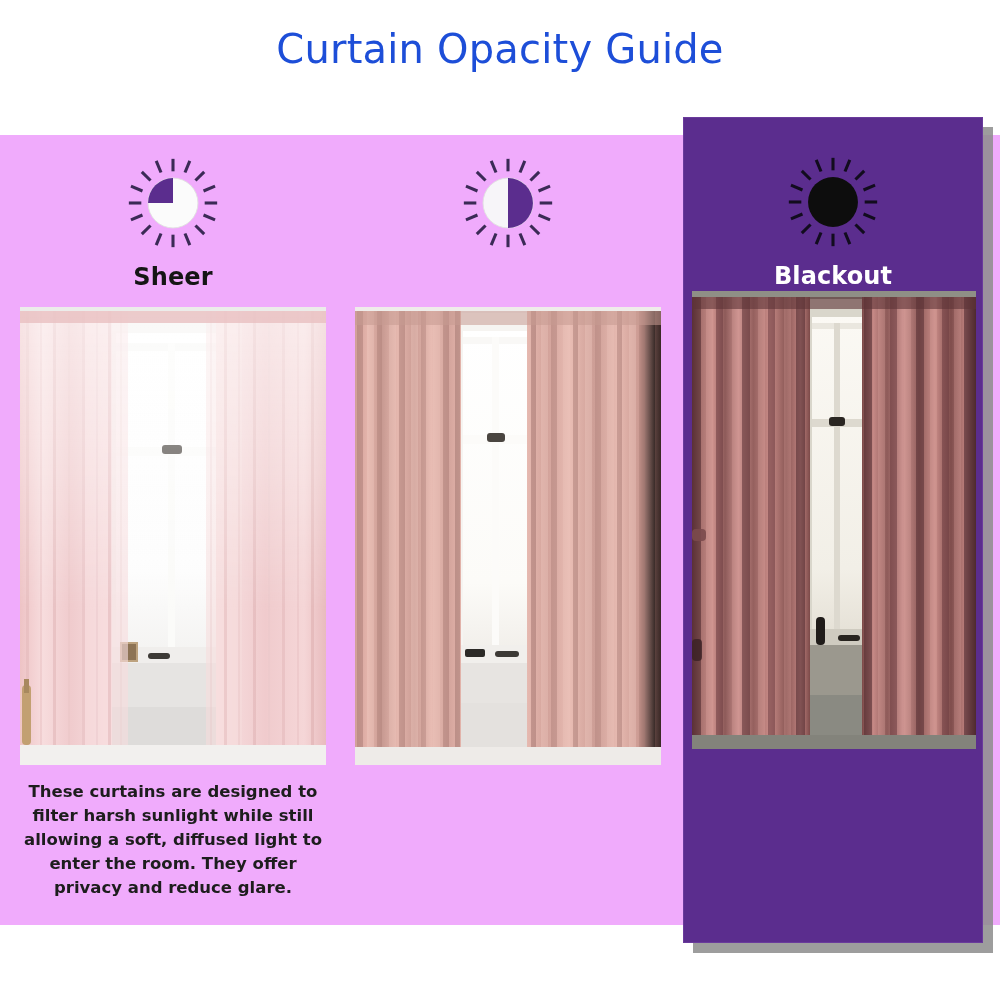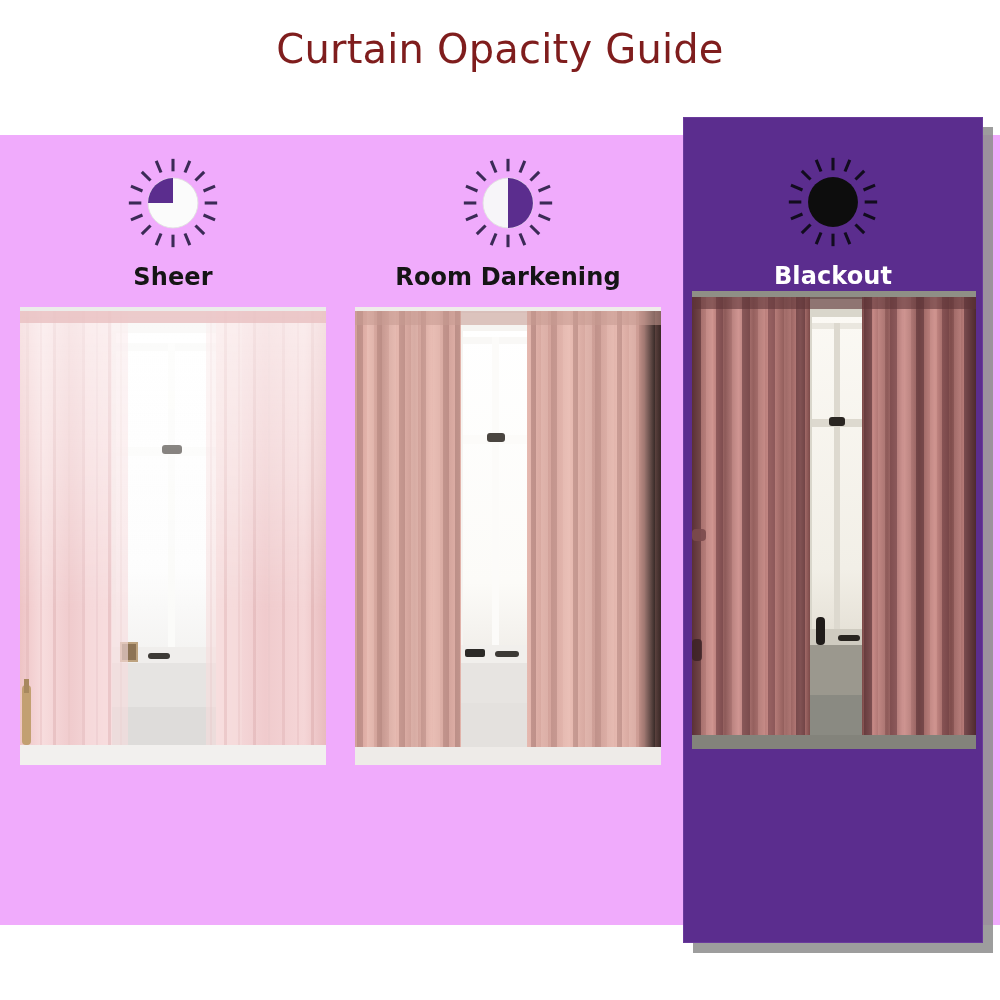--- a/index.html
+++ b/index.html
@@ -12,21 +12,21 @@
 
   .page { position: relative; width: 1000px; height: 1000px; background:#fff; }
 
   
   .title {
     position: absolute;
     top: 26px; left: 0; width: 1000px;
     text-align: center;
     font-size: 40px;
     font-weight: 400;
-    color: #7f1d1d;
+    color: #1d4ed8;
     letter-spacing: .2px;
     font-family: "DejaVu Sans", sans-serif;
   }
 
   
   .board {
     position: absolute;
     left: 0; top: 135px;
     width: 1000px; height: 790px;
     background: #f0abfc;
@@ -207,20 +207,21 @@
           <rect x="0" y="4" width="306" height="300" fill="url(#s-fade)"></rect>
 
           <rect x="0" y="4" width="306" height="12" fill="#e9bfc1" opacity="0.8"></rect>
 
           <rect x="2" y="378" width="9" height="60" rx="4" fill="#c2a071"></rect>
           <rect x="4" y="372" width="5" height="14" fill="#a8895e"></rect>
           <rect x="0" y="438" width="306" height="20" fill="#f2f0ee"></rect>
         </svg>
       </div>
 
+      <div class="desc">These curtains are designed to filter harsh sunlight while still allowing a soft, diffused light to enter the room. They offer privacy and reduce glare.</div>
     </div>
 
     <div class="col col-darkening">
 
       <div class="icon-wrap">
         <svg width="96" height="96" viewBox="0 0 100 100" aria-hidden="true">
           <g stroke="#3b2a56" stroke-width="3.2" stroke-linecap="butt">
             <line x1="50" y1="4" x2="50" y2="17"></line>
             <line x1="50" y1="83" x2="50" y2="96"></line>
             <line x1="4" y1="50" x2="17" y2="50"></line>
@@ -236,21 +237,20 @@
             <line x1="6.2" y1="67.5" x2="18.2" y2="62.5"></line>
             <line x1="81.8" y1="37.5" x2="93.8" y2="32.5"></line>
             <line x1="32.5" y1="93.8" x2="37.5" y2="81.8"></line>
             <line x1="62.5" y1="18.2" x2="67.5" y2="6.2"></line>
           </g>
           <circle cx="50" cy="50" r="26" fill="#f7f5f9" stroke="#e2e2e2" stroke-width="1"></circle>
           <path d="M50 24 A26 26 0 0 1 50 76 Z" fill="#5b2d8e"></path>
         </svg>
       </div>
 
-      <div class="heading">Room Darkening</div>
 
       <div class="photo">
         <svg viewBox="0 0 306 458" preserveAspectRatio="none">
           <defs>
             <linearGradient id="d-glow" x1="0" y1="0" x2="0" y2="1">
               <stop offset="0%" stop-color="#ffffff"></stop>
               <stop offset="75%" stop-color="#fcfbf8"></stop>
               <stop offset="100%" stop-color="#efece7"></stop>
             </linearGradient>
             <linearGradient id="d-cl" x1="0" y1="0" x2="1" y2="0">

